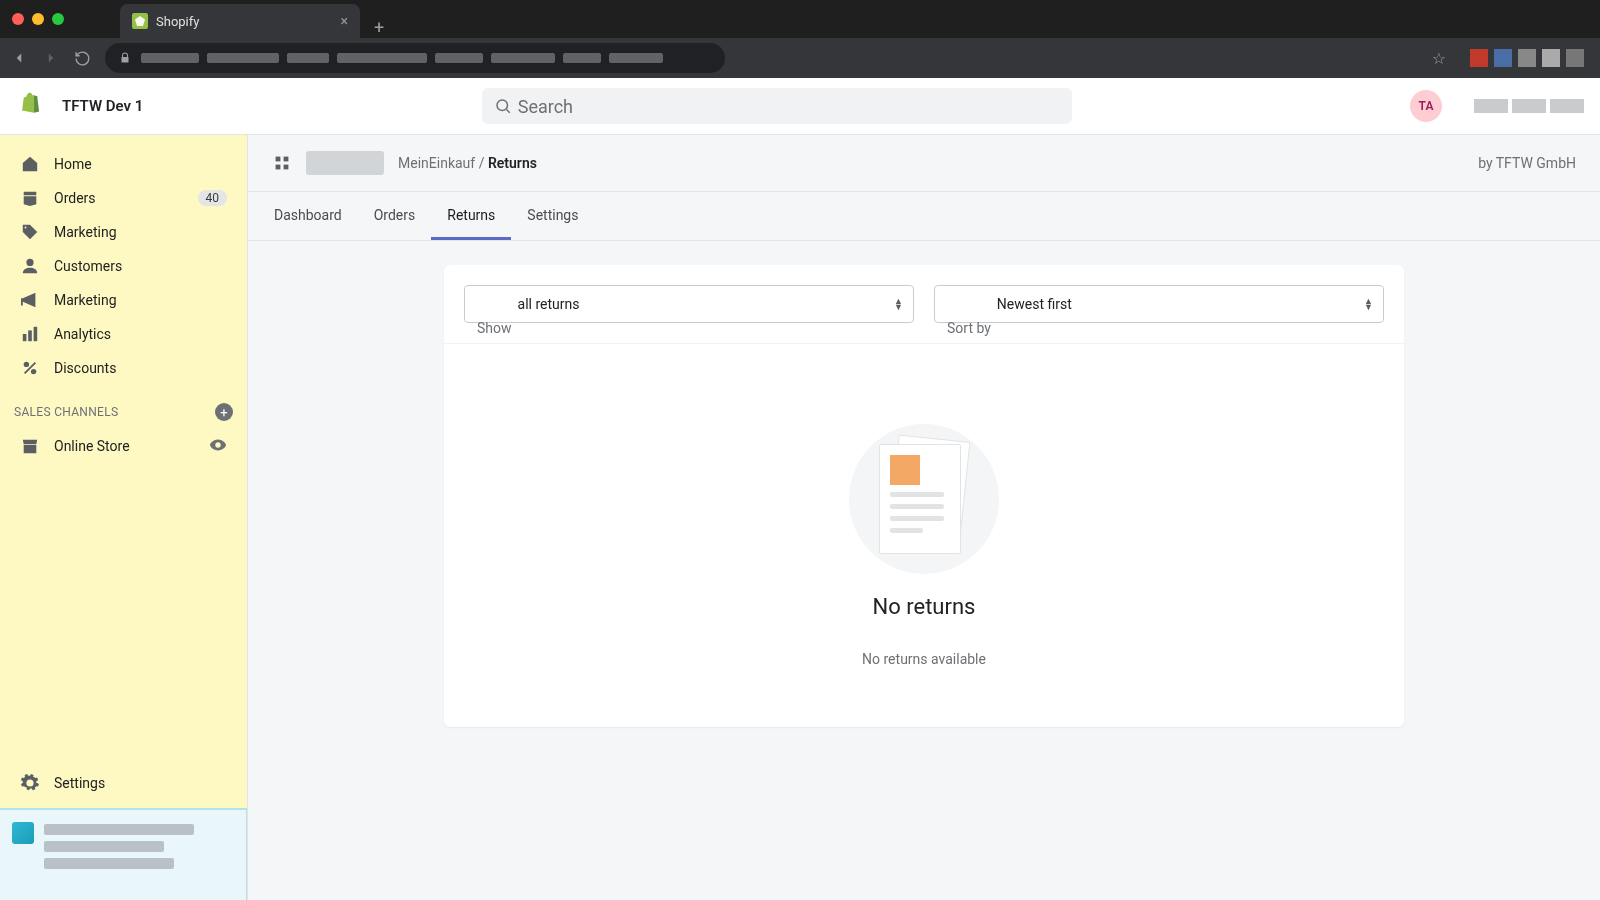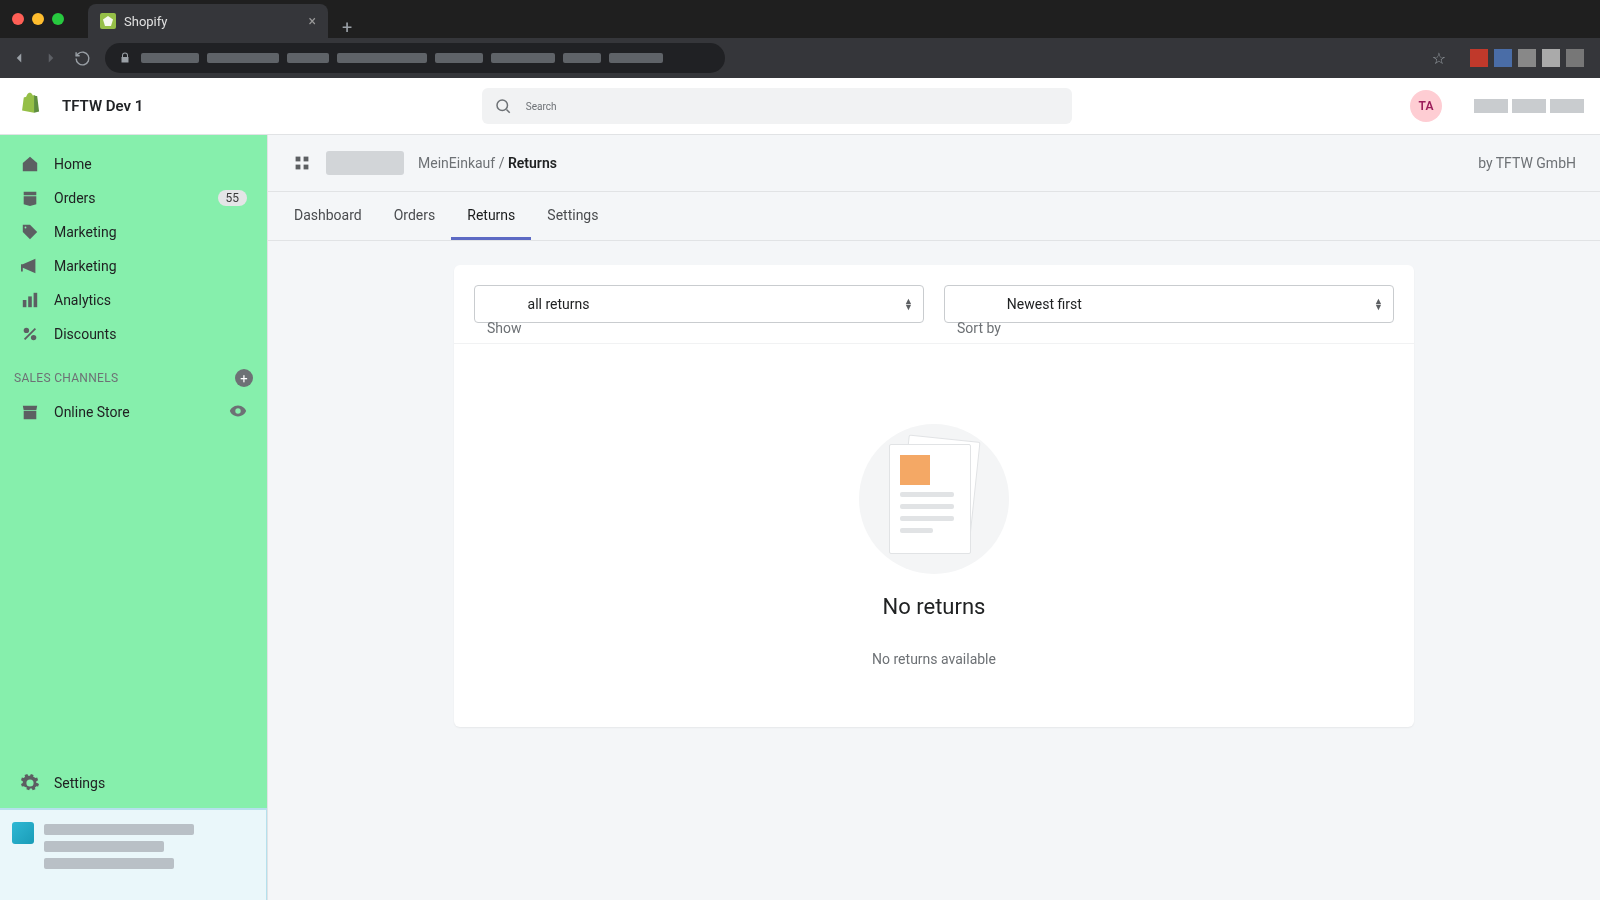--- a/index.html
+++ b/index.html
@@ -3,21 +3,21 @@
 <meta charset="utf-8">
 <style>
 * { box-sizing: border-box; margin: 0; padding: 0; font-family: -apple-system, BlinkMacSystemFont, "Segoe UI", Roboto, sans-serif; }
 html, body { height: 100%; width: 100%; overflow: hidden; }
 
 
 .browser-chrome { background:#1f1f1f; height:78px; display:flex; flex-direction:column; }
 .window-controls { display:flex; align-items:center; height:38px; padding-left:12px; gap:8px; }
 .traffic-dot { width:12px; height:12px; border-radius:50%; }
 .traffic-red{background:#ff5f56;} .traffic-yellow{background:#ffbd2e;} .traffic-green{background:#27c93f;}
-.tab-bar { display:flex; align-items:flex-end; height:38px; padding-left:88px; margin-top:-38px; }
+.tab-bar { display:flex; align-items:flex-end; height:38px; padding-left:120px; margin-top:-38px; }
 .browser-tab { background:#35363a; color:#e0e0e0; height:34px; min-width:240px; display:flex; align-items:center; padding:0 12px; border-radius:8px 8px 0 0; font-size:13px; gap:8px; }
 .tab-favicon { width:16px; height:16px; background:#95bf47; border-radius:2px; position:relative; }
 .tab-favicon::after{content:"";position:absolute;inset:3px;background:#fff;clip-path:polygon(50% 0,100% 35%,80% 100%,20% 100%,0 35%);opacity:.9;}
 .tab-title{flex:1;} .tab-close{color:#999;font-size:14px;cursor:pointer;}
 .new-tab{color:#9aa0a6;font-size:18px;padding:0 14px;cursor:pointer;}
 .addr-row{background:#35363a;height:40px;display:flex;align-items:center;padding:0 10px;gap:14px;}
 .nav-icon{color:#9aa0a6;font-size:17px;cursor:pointer;display:flex;}
 .addr-bar{flex:0 0 620px;background:#202124;border-radius:20px;height:30px;display:flex;align-items:center;padding:0 14px;color:#9aa0a6;gap:10px;}
 .url-blur{display:flex;gap:8px;}
 .url-seg{height:10px;background:#5f6368;border-radius:2px;}
@@ -26,27 +26,27 @@
 .ext-icons{display:flex;gap:6px;margin-right:6px;}
 .ext-box{width:18px;height:18px;}
 
 
 .app{display:flex;flex-direction:column;height:calc(100% - 78px);background:#f4f6f8;}
 .topbar{height:57px;background:#fff;border-bottom:1px solid #e1e3e5;display:flex;align-items:center;padding:16px 16px;gap:20px;}
 .shopify-logo{width:26px;height:28px;} 
 .shopify-logo svg{width:100%;height:100%;}
 .store-name{font-weight:600;font-size:15px;color:#212326;}
 .search-wrap{flex:1;display:flex;justify-content:center;}
-.search-box{width:590px;height:36px;background:#f1f2f3;border-radius:6px;display:flex;align-items:center;padding:0 12px;color:#6d7175;gap:14px;font-size:10px;}
+.search-box{width:590px;height:36px;background:#f1f2f3;border-radius:6px;display:flex;align-items:center;padding:0 12px;color:#6d7175;gap:6px;font-size:18px;}
 .avatar{width:32px;height:32px;border-radius:50%;background:#fecdd3;color:#9b1c5a;display:flex;align-items:center;justify-content:center;font-size:12px;font-weight:600;}
 .user-blur{width:110px;height:14px;margin-left:12px;display:flex;gap:4px;}
 .user-blur span{flex:1;background:#c9cccf;}
 
 .body{flex:1;display:flex;overflow:hidden;}
-.sidebar{width:268px;background:#86efac;border-right:1px solid #e1e3e5;display:flex;flex-direction:column;padding-top:12px;position:relative;}
+.sidebar{width:248px;background:#fef9c3;border-right:1px solid #e1e3e5;display:flex;flex-direction:column;padding-top:12px;position:relative;}
 .nav-item{display:flex;align-items:center;height:34px;padding:0 14px 0 14px;margin:0 6px;border-radius:6px;color:#202223;font-size:14px;gap:14px;cursor:pointer;}
 .nav-item.active{background:#edeeef;color:#007a5c;font-weight:500;}
 .nav-icon-slot{width:20px;height:20px;display:flex;align-items:center;justify-content:center;}
 .nav-icon-slot svg{width:18px;height:18px;fill:#5c5f62;}
 .nav-item.active .nav-icon-slot svg{fill:#007a5c;}
 .nav-label{flex:1;}
 .badge{background:#e4e5e7;color:#3a3a3a;font-size:12px;padding:1px 8px;border-radius:10px;}
 .section-header{display:flex;align-items:center;justify-content:space-between;padding:18px 14px 8px;color:#6d7175;font-size:12px;letter-spacing:.3px;}
 .add-circle{width:18px;height:18px;border-radius:50%;background:#6d7175;color:#fff;display:flex;align-items:center;justify-content:center;font-size:13px;cursor:pointer;}
 .eye-icon{color:#6d7175;}
@@ -179,29 +179,38 @@
           </span>
         <span class="nav-label">Home</span>
       </div>
       <div class="nav-item">
         <span class="nav-icon-slot">
             <svg viewBox="0 0 20 20">
               <path d="M3 3h14v4H3V3zm0 5h14v9l-7 2-7-2V8z"></path>
             </svg>
           </span>
         <span class="nav-label">Orders</span>
-        <span class="badge">55</span>
+        <span class="badge">40</span>
       </div>
       <div class="nav-item">
         <span class="nav-icon-slot">
             <svg viewBox="0 0 20 20">
               <path d="M2 2h8l8 8-8 8-8-8V2zm3 4a1 1 0 100-2 1 1 0 000 2z"></path>
             </svg>
           </span>
         <span class="nav-label">Marketing</span>
+      </div>
+      <div class="nav-item">
+        <span class="nav-icon-slot">
+            <svg viewBox="0 0 20 20">
+              <circle cx="10" cy="6" r="4"></circle>
+              <path d="M2 18c0-4 4-6 8-6s8 2 8 6H2z"></path>
+            </svg>
+          </span>
+        <span class="nav-label">Customers</span>
       </div>
       <div class="nav-item">
         <span class="nav-icon-slot">
             <svg viewBox="0 0 20 20">
               <path d="M2 8l14-6v16L2 12v4H0V8h2z"></path>
             </svg>
           </span>
         <span class="nav-label">Marketing</span>
       </div>
       <div class="nav-item">

